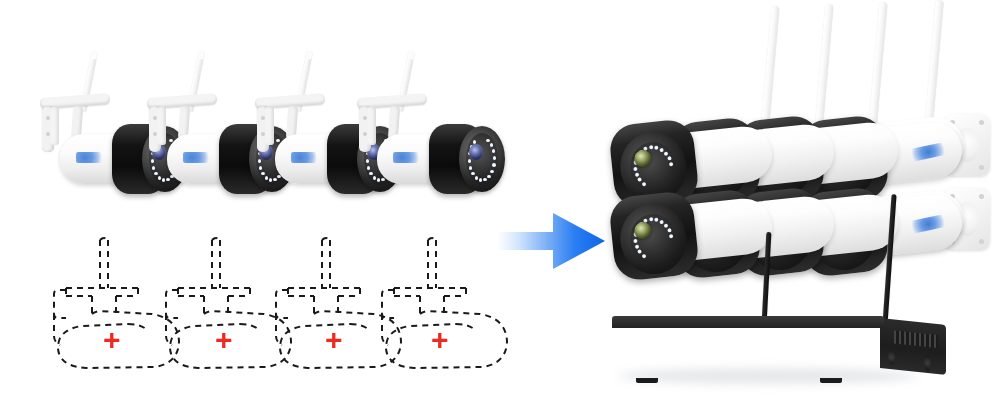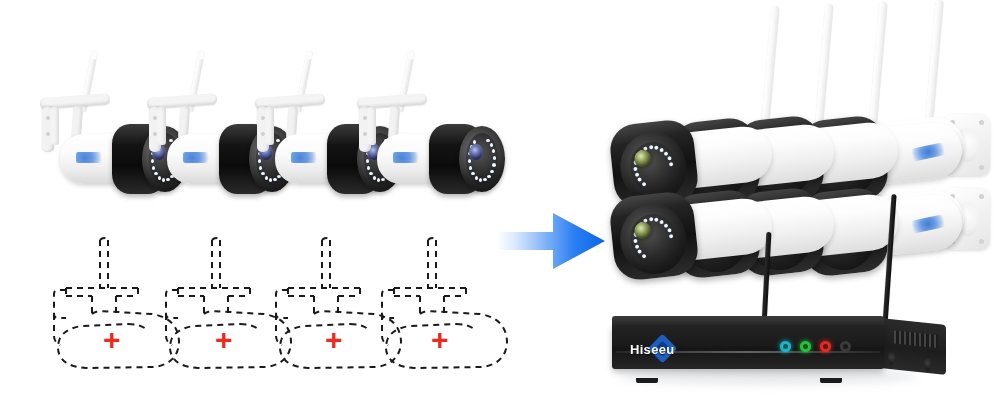--- a/index.html
+++ b/index.html
@@ -589,30 +589,17 @@
   </div>
 
   <div id="nvr">
     <div class="shadow-soft" style="left:6px;top:52px;width:300px;height:16px;"></div>
     <div class="nvr-side">
       <div class="nvr-vent"></div>
       <div class="nvr-dimple" style="left:8px;top:30px;"></div>
       <div class="nvr-dimple" style="left:44px;top:32px;"></div>
     </div>
     <div class="nvr-top"></div>
-    <div class="nvr-face">
-      <div class="nvr-seam"></div>
-      <div class="nvr-logo">
-        <span class="diamond"></span>
-        <span class="word">Hiseeu</span>
-      </div>
-      <div class="leds">
-        <span class="led" style="background:#18b6c8;box-shadow:0 0 5px #18b6c8;"></span>
-        <span class="led" style="background:#24c23a;box-shadow:0 0 5px #24c23a;"></span>
-        <span class="led" style="background:#e02a22;box-shadow:0 0 5px #e02a22;"></span>
-        <span class="led" style="background:#3a3a3a;box-shadow:none;"></span>
-      </div>
-    </div>
     <div class="nvr-foot" style="left:24px;width:22px;"></div>
     <div class="nvr-foot" style="left:208px;width:22px;"></div>
   </div>
 
 </div>
 
 </body></html>

